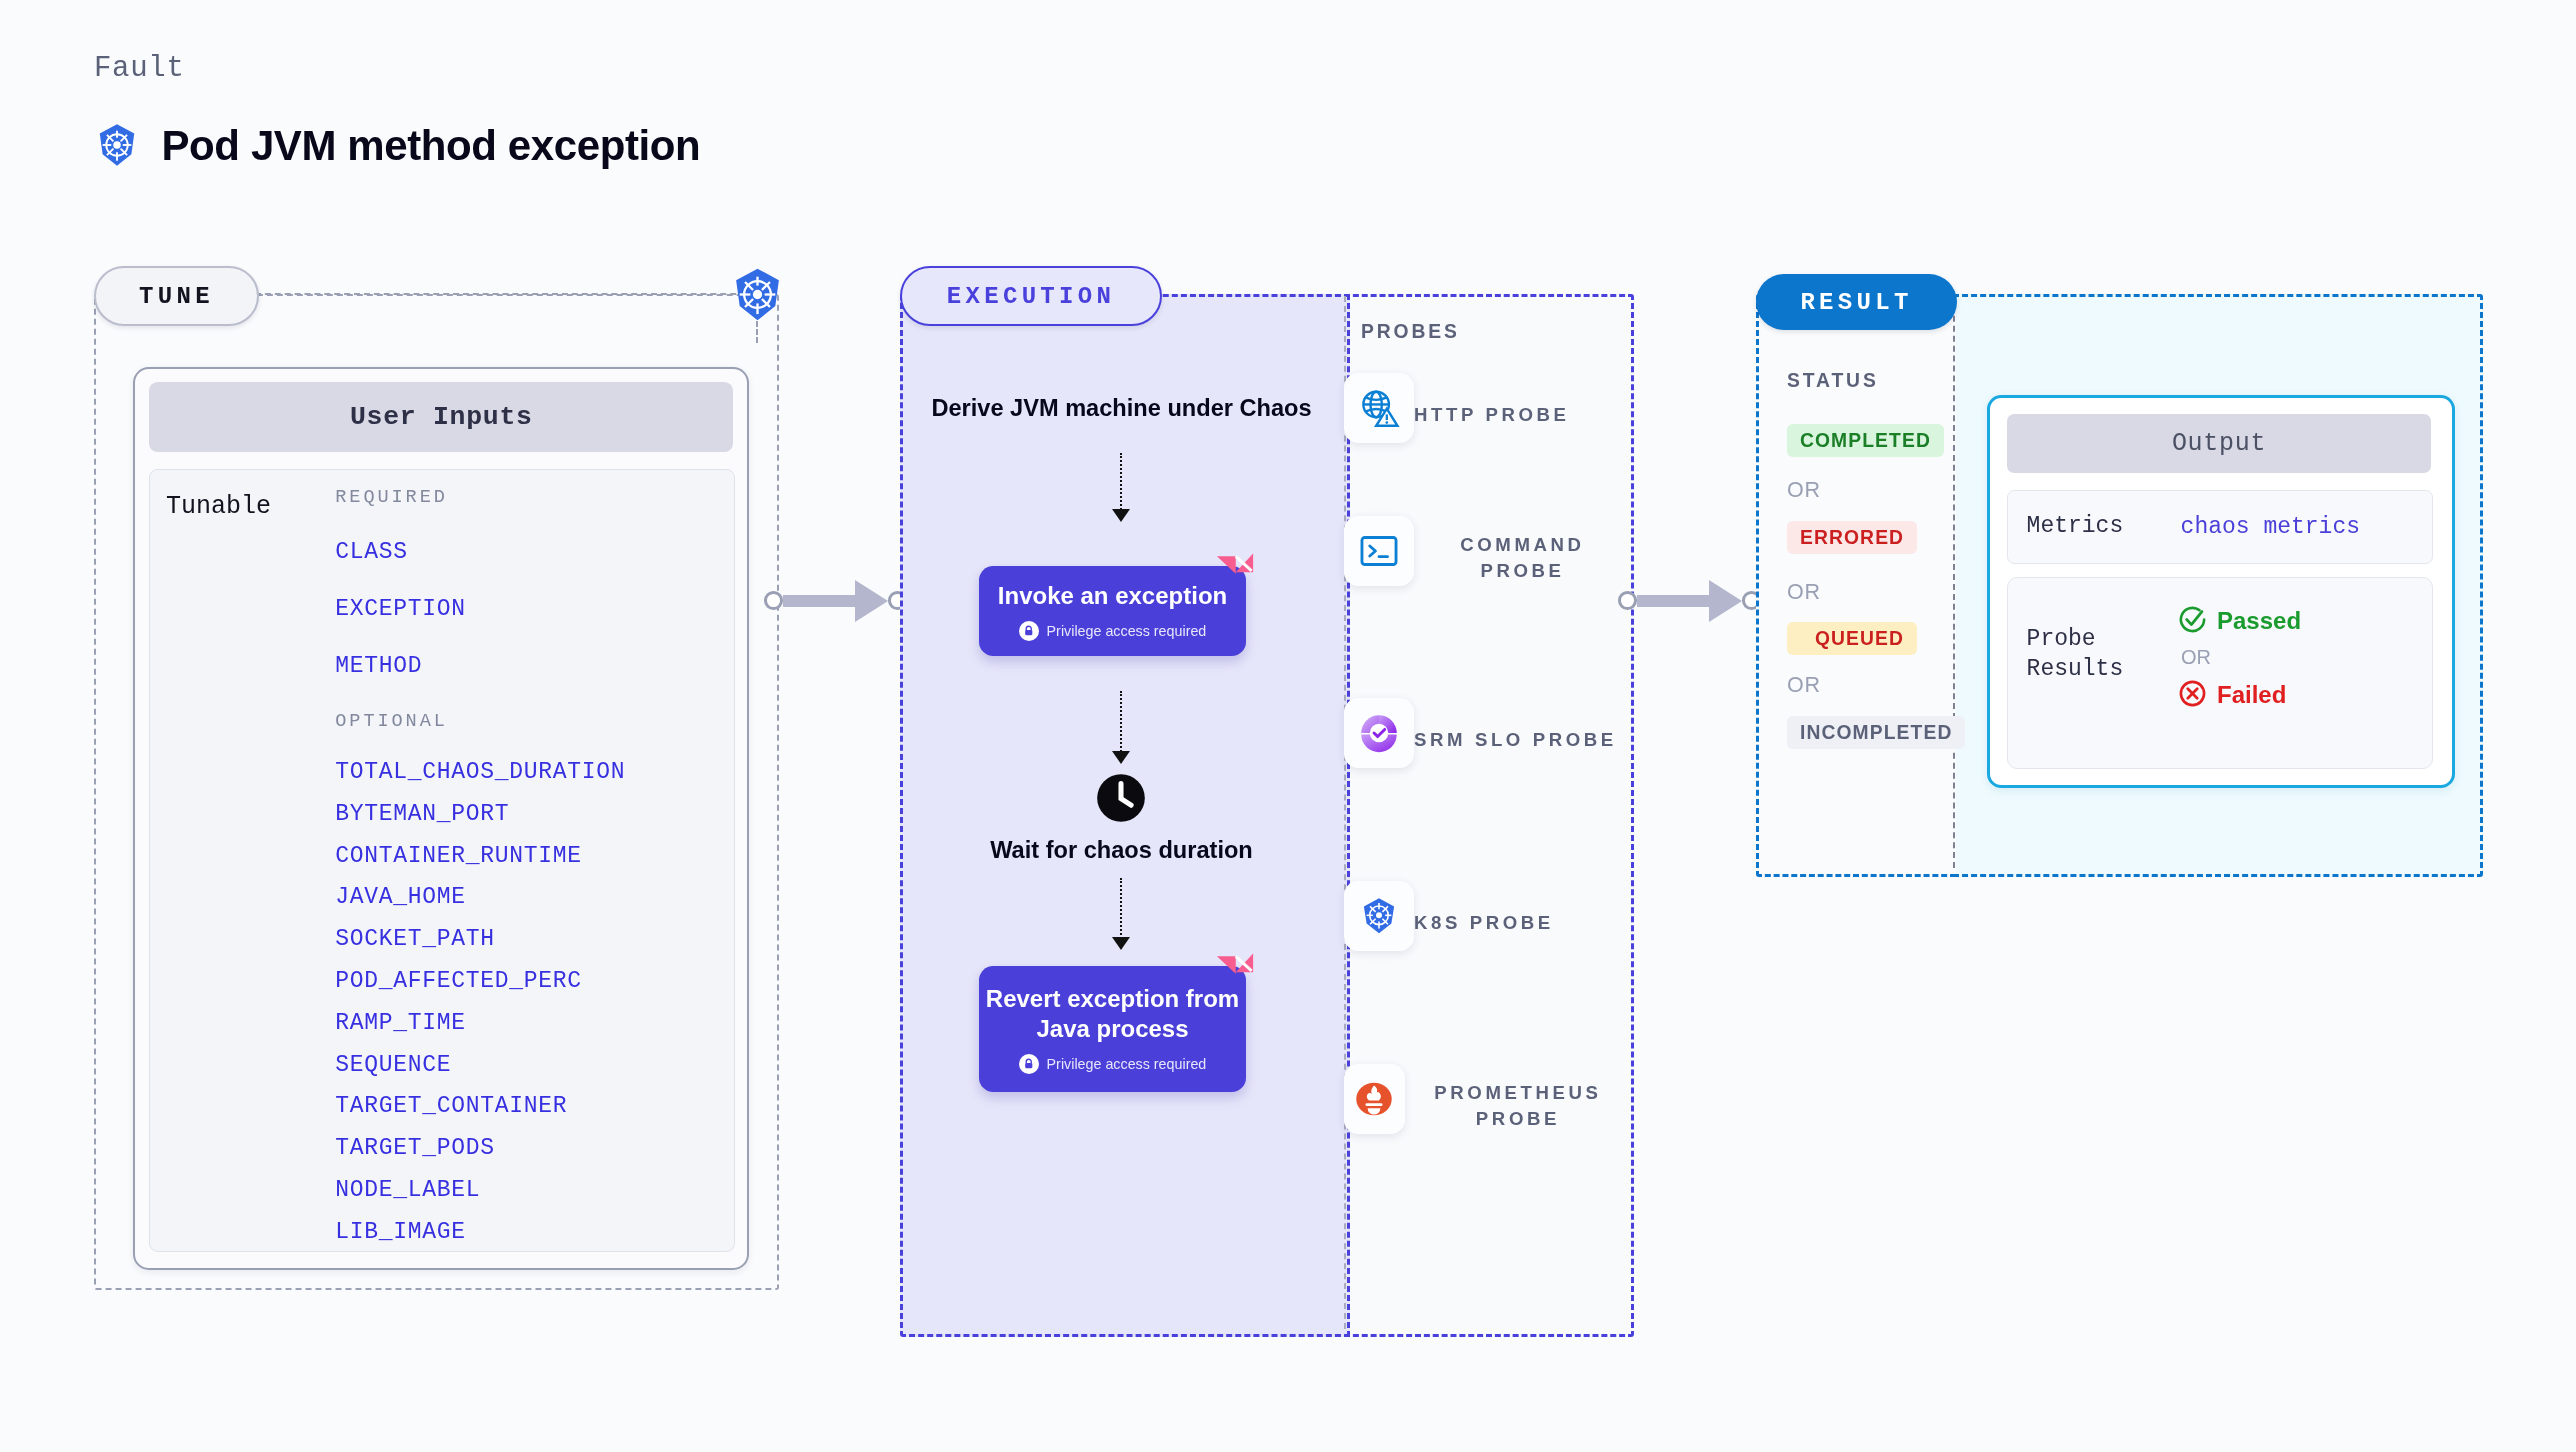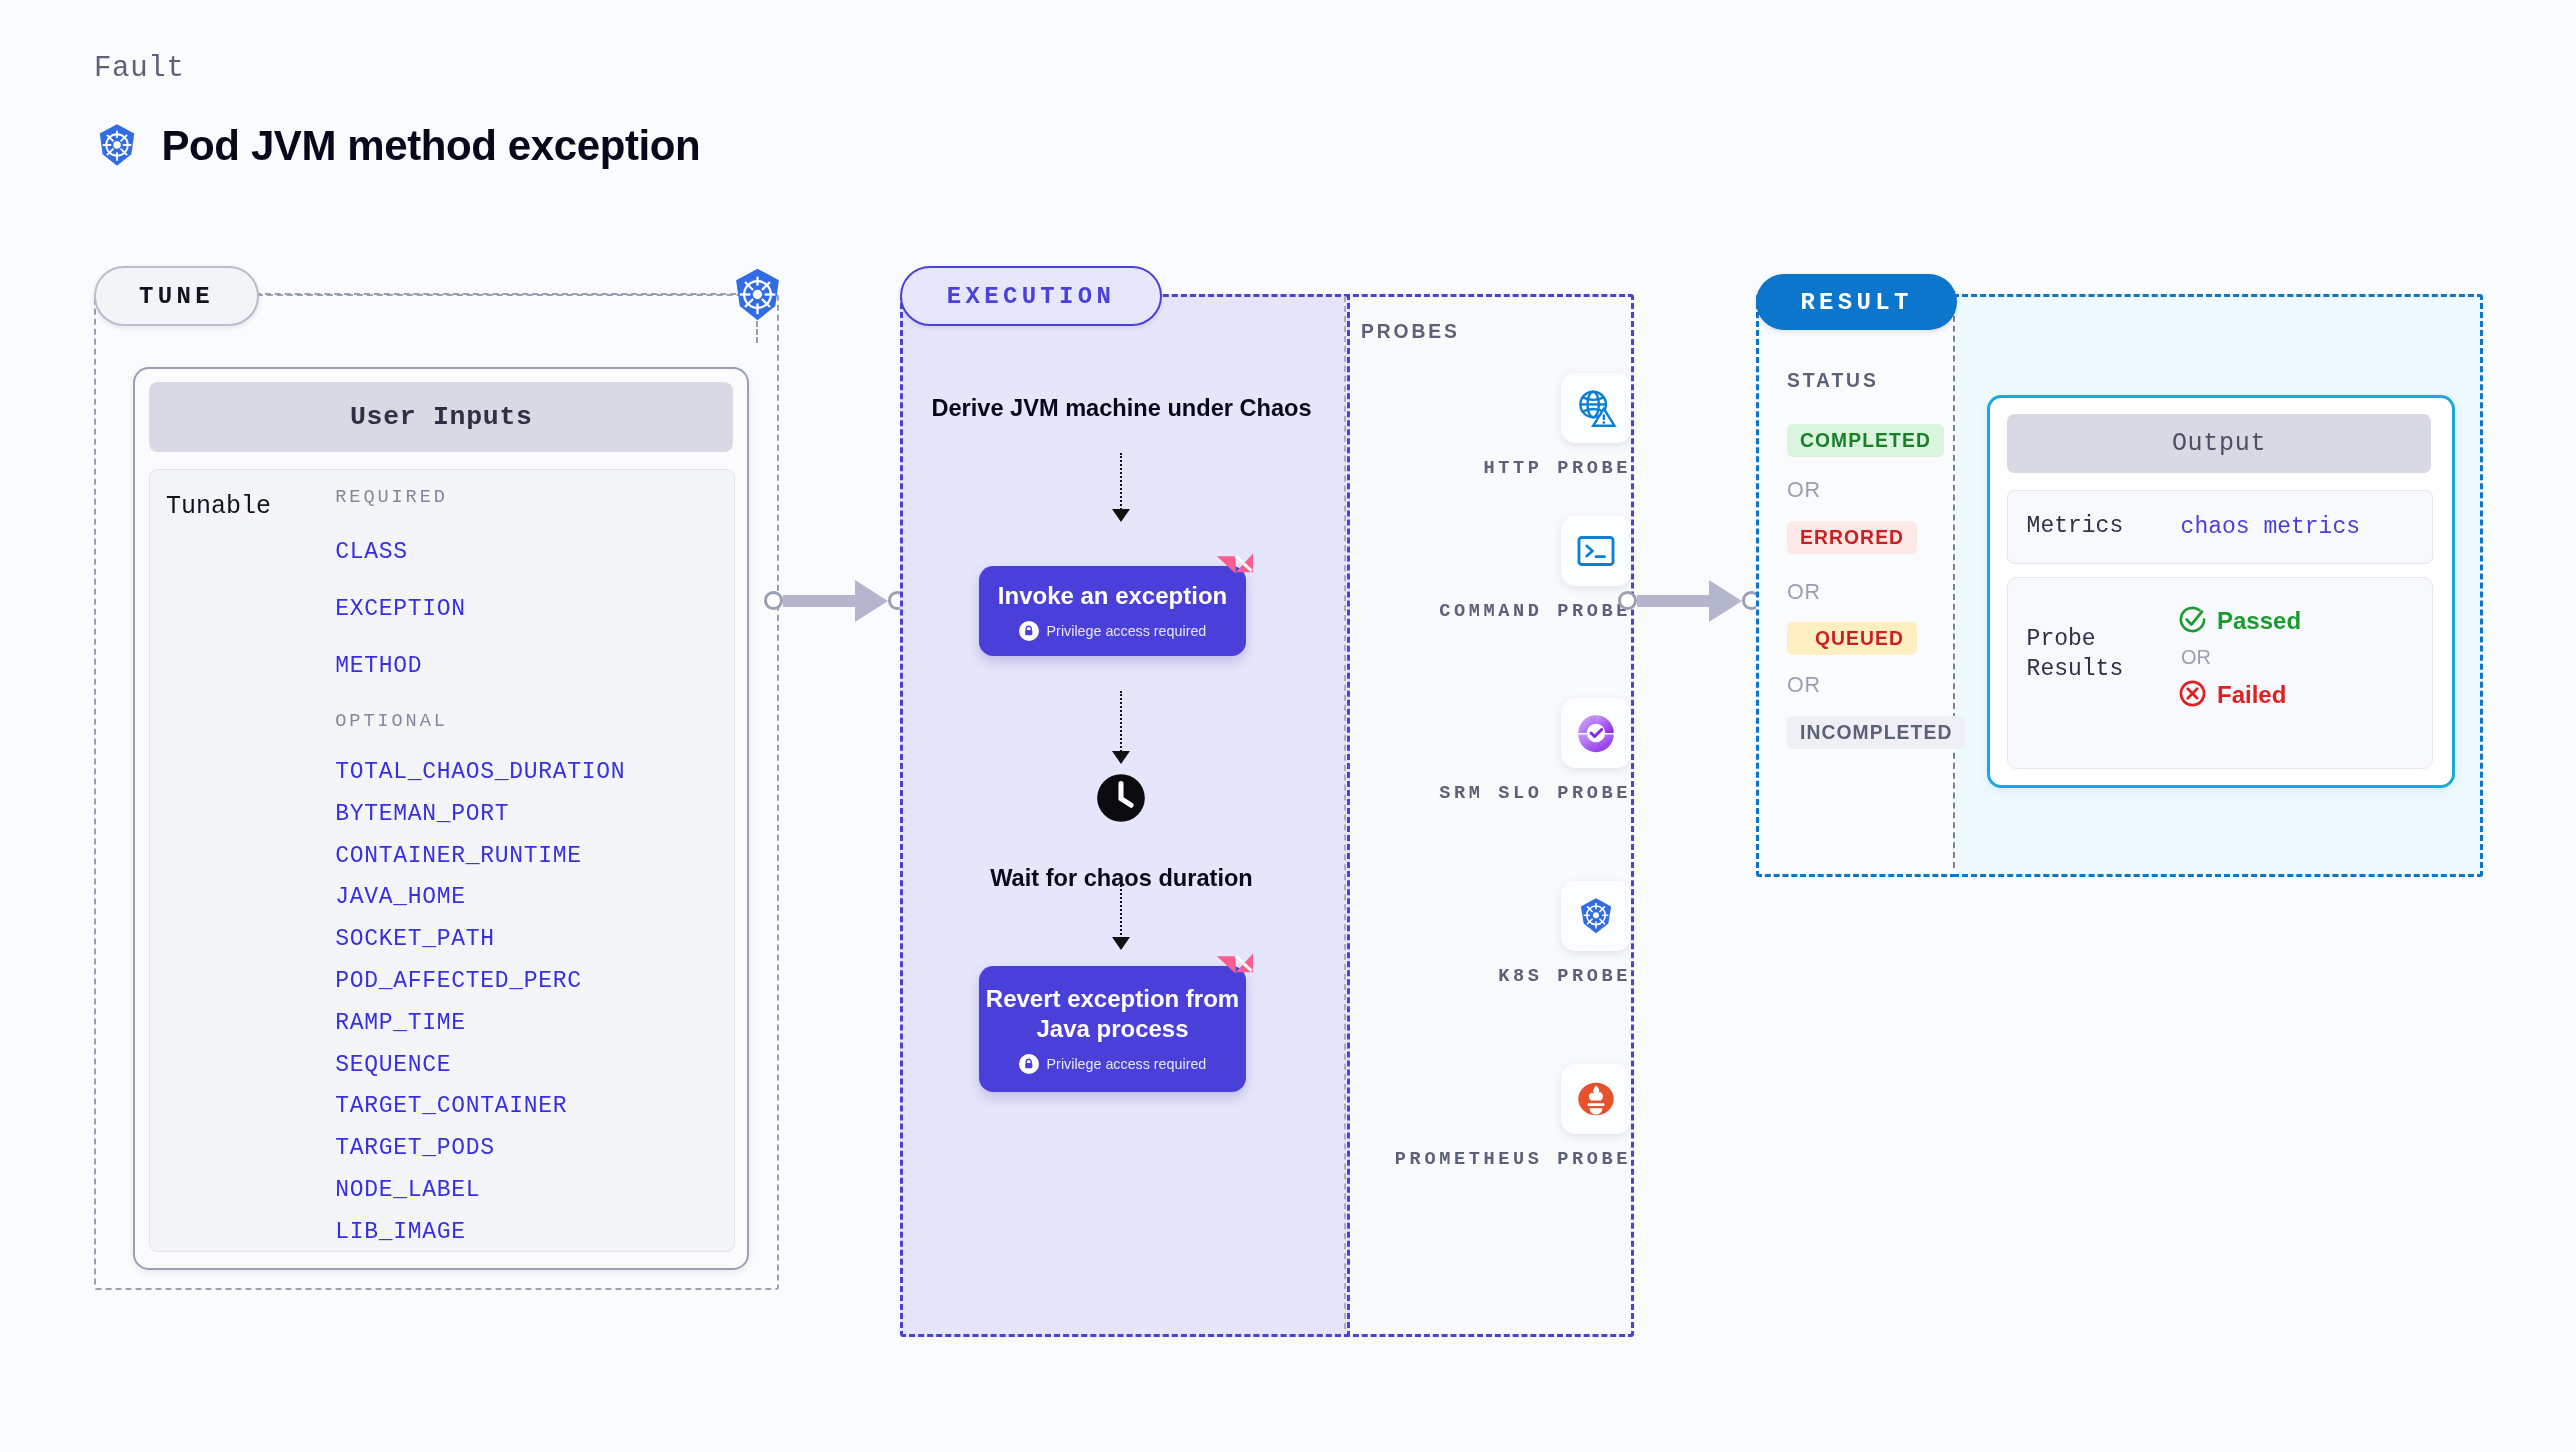--- a/index.html
+++ b/index.html
@@ -178,29 +178,29 @@
   #step-revert{left:979px;top:966px;width:267px;height:126px;}
   .litmus-flag{
     position:absolute;right:-10px;top:-13.6px;width:42px;height:42px;
   }
 
   #clock-wrap{
     position:absolute;left:1095px;top:772px;width:52px;height:52px;
   }
   #exec-text-2{
     position:absolute;left:910px;top:835px;width:423px;
-    text-align:center;font-size:23.6px;font-weight:bold;color:#07081a;line-height:1.33;margin-top:28px;
+    text-align:center;font-size:23.6px;font-weight:bold;color:#07081a;line-height:1.33;
   }
 
   #probes-label{
     position:absolute;left:1361px;top:321px;
     font-size:19.3px;font-weight:bold;color:#5b6178;letter-spacing:2.9px;
   }
   .probe{
-    position:absolute;width:287px;display:flex;flex-direction:column;align-items:flex-end;font-family:Liberation Mono, monospace;
+    position:absolute;width:287px;display:flex;flex-direction:row;align-items:center;
   }
   .probe-tile{
     width:70px;height:70px;background:#fcfdff;border-radius:14.3px;
     box-shadow:0 2.9px 8.6px rgba(40,40,90,.10);
     display:flex;align-items:center;justify-content:center;
   }
   .probe-name{
     margin-top:13px;text-align:center;
     font-size:18.6px;font-weight:bold;color:#5b6178;letter-spacing:3.6px;line-height:1.35;
   }

